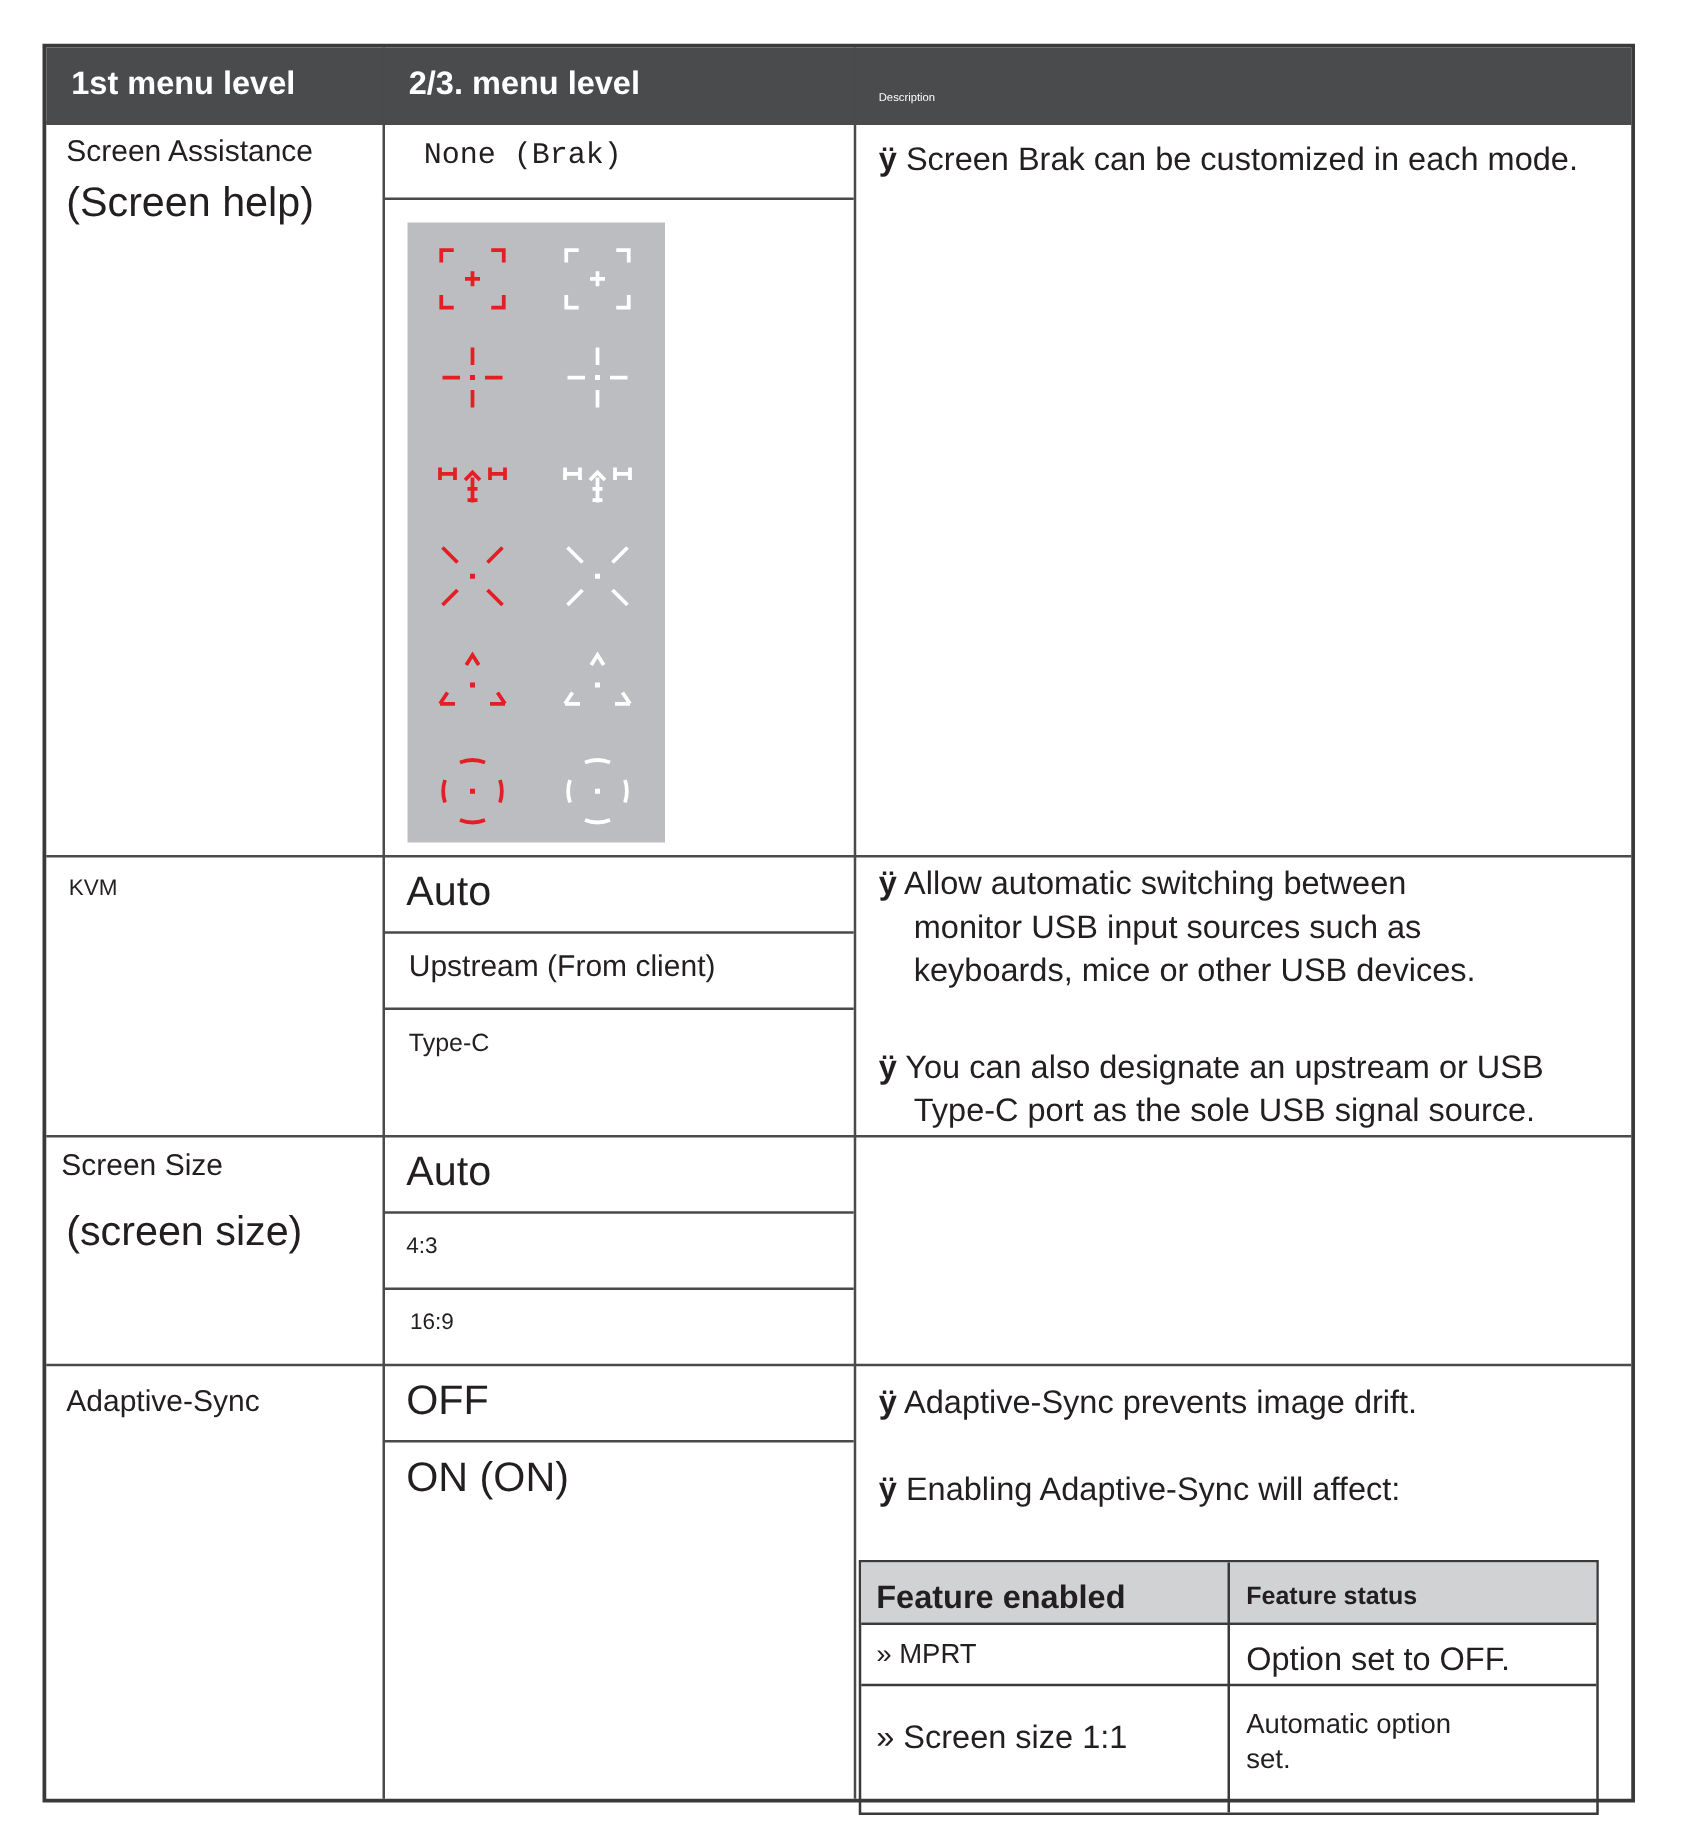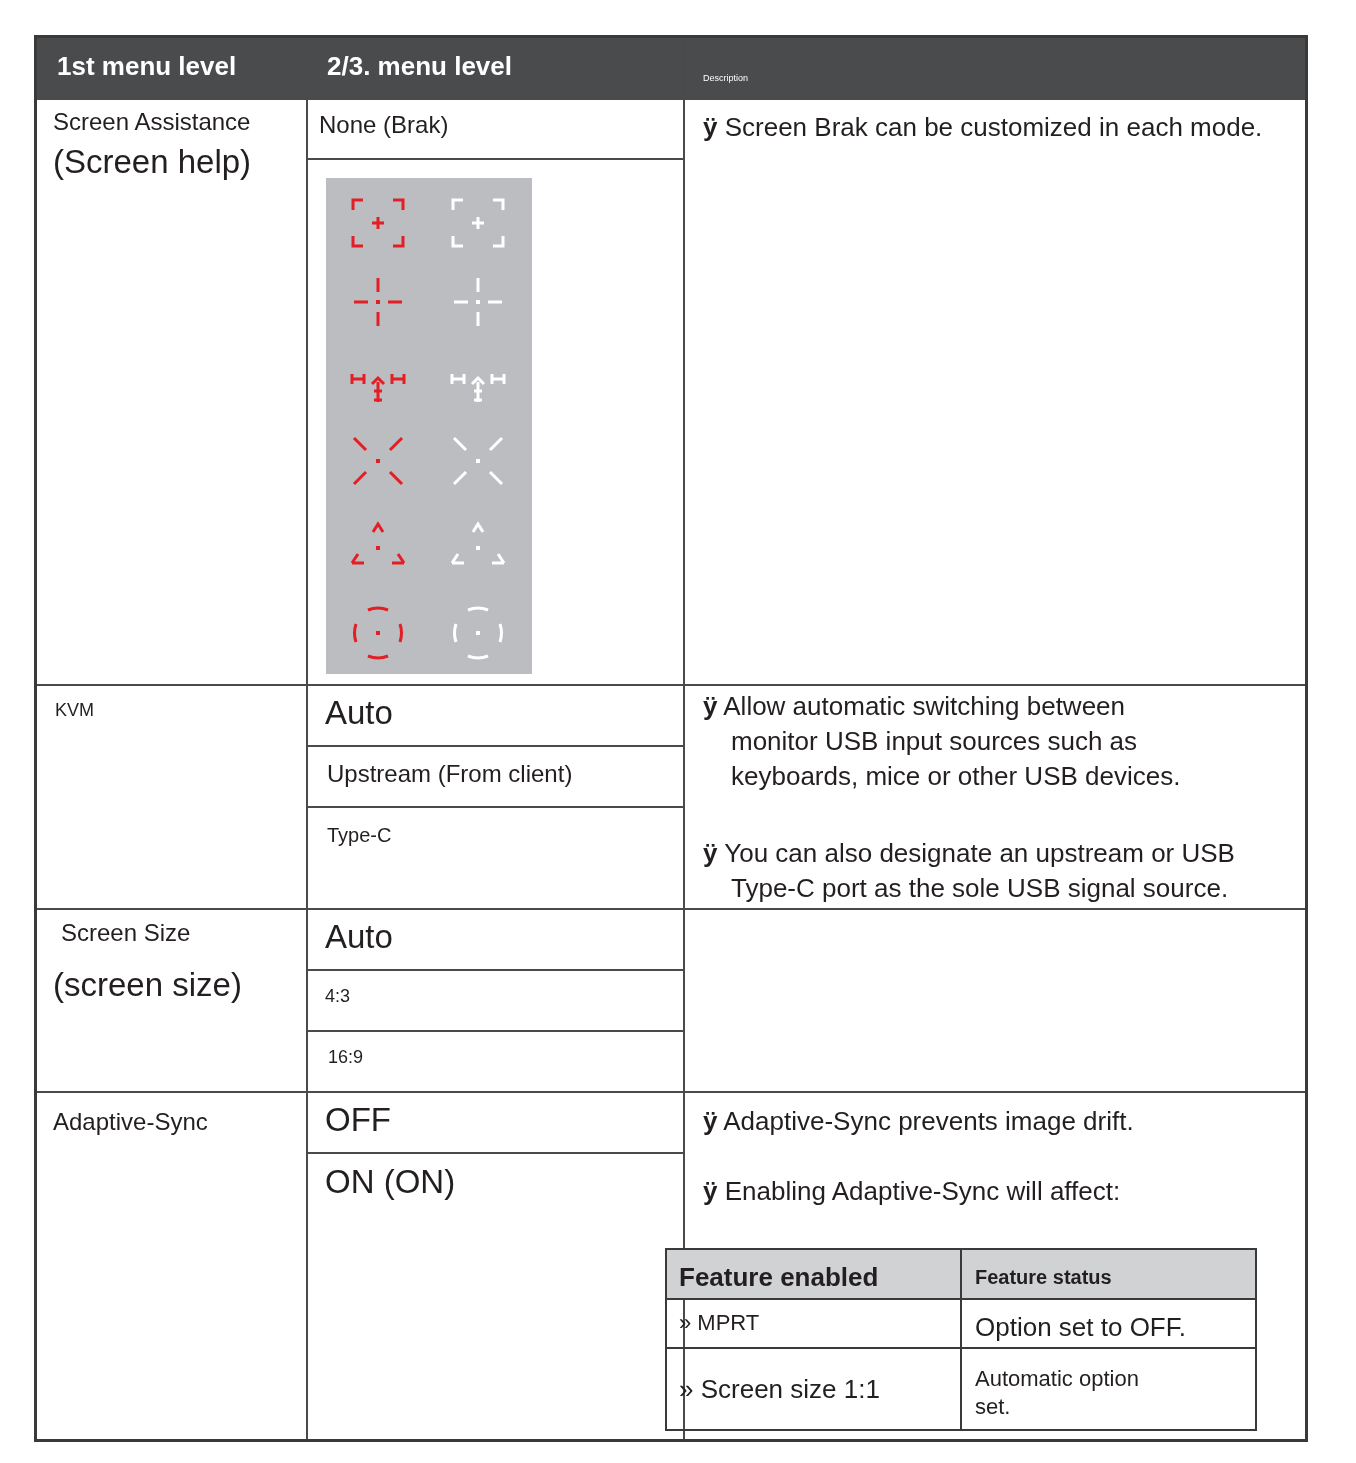--- a/index.html
+++ b/index.html
@@ -13,21 +13,21 @@
   .h-small { font-size:9px; line-height:1; top:36px; }
   .t { position:absolute; white-space:nowrap; }
   .f24 { font-size:24px; }
   .f26 { font-size:33px; }
   .f20 { font-size:20px; }
   .f18 { font-size:18px; }
   .bullet { font-weight:bold; }
   .desc { position:absolute; font-size:26px; line-height:35px; white-space:nowrap; }
   .desc .ind { padding-left:28px; }
   .iconpanel { position:absolute; left:289px; top:140px; width:206px; height:496px; background:#bcbdc0; }
-  .sub { position:absolute; left:628px; top:1210px; width:592px; height:183px; border:2px solid #3a3a3a; box-sizing:border-box; }
+  .sub { position:absolute; left:650px; top:1210px; width:592px; height:204px; border:2px solid #3a3a3a; box-sizing:border-box; }
   .sub-hdr { position:absolute; left:0; top:0; right:0; height:48px; background:#d1d2d4; }
 </style>
 </head>
 <body>
 
 <div class="tbl">
 
   <div class="hdr">
     <div class="hdr-cell h-big" style="left:20px;">1st menu level</div>
     <div class="hdr-cell h-big" style="left:290px;">2/3. menu level</div>
@@ -44,21 +44,21 @@
 
   <div class="hline" style="left:270px;width:376px;top:120px;"></div>
   <div class="hline" style="left:270px;width:376px;top:707px;"></div>
   <div class="hline" style="left:270px;width:376px;top:768px;"></div>
   <div class="hline" style="left:270px;width:376px;top:931px;"></div>
   <div class="hline" style="left:270px;width:376px;top:992px;"></div>
   <div class="hline" style="left:270px;width:376px;top:1114px;"></div>
 
   <div class="t f24" style="left:16px;top:70px;">Screen Assistance</div>
   <div class="t f26" style="left:16px;top:105px;">(Screen help)</div>
-  <div class="t f24" style="left:282px;top:73px;">None (Brak)</div>
+  <div class="t f24" style="left:302px;top:73px;font-family:Liberation Mono, monospace;">None (Brak)</div>
 
   <div class="iconpanel">
     <svg width="206" height="496" viewBox="0 0 206 496">
       <g stroke="#e31e24" stroke-width="3" fill="none">
         <path d="M27 32 V22 H37 M67 22 H77 V32 M27 58 V68 H37 M67 68 H77 V58"></path>
         <path d="M52 39 V51 M46 45 H58"></path>
       </g>
       <g stroke="#ffffff" stroke-width="3" fill="none">
         <path d="M127 32 V22 H137 M167 22 H177 V32 M127 58 V68 H137 M167 68 H177 V58"></path>
         <path d="M152 39 V51 M146 45 H158"></path>
@@ -127,21 +127,21 @@
   <div class="desc" style="left:666px;top:651px;">
     <div><span class="bullet">ÿ</span> <span>Allow automatic switching between</span></div>
     <div class="ind">monitor USB input sources such as</div>
     <div class="ind">keyboards, mice or other USB devices.</div>
   </div>
   <div class="desc" style="left:666px;top:798px;">
     <div><span class="bullet">ÿ</span> <span>You can also designate an upstream or USB</span></div>
     <div class="ind">Type-C port as the sole USB signal source.</div>
   </div>
 
-  <div class="t f24" style="left:24px;top:881px;">Screen Size</div>
+  <div class="t f24" style="left:12px;top:881px;">Screen Size</div>
   <div class="t f26" style="left:16px;top:916px;margin-top:12px;">(screen size)</div>
   <div class="t f26" style="left:288px;top:880px;">Auto</div>
   <div class="t f18" style="left:288px;top:948px;">4:3</div>
   <div class="t f18" style="left:291px;top:1009px;">16:9</div>
 
 
   <div class="t f24" style="left:16px;top:1070px;">Adaptive-Sync</div>
   <div class="t f26" style="left:288px;top:1063px;">OFF</div>
   <div class="t f26" style="left:288px;top:1125px;">ON (ON)</div>
 

